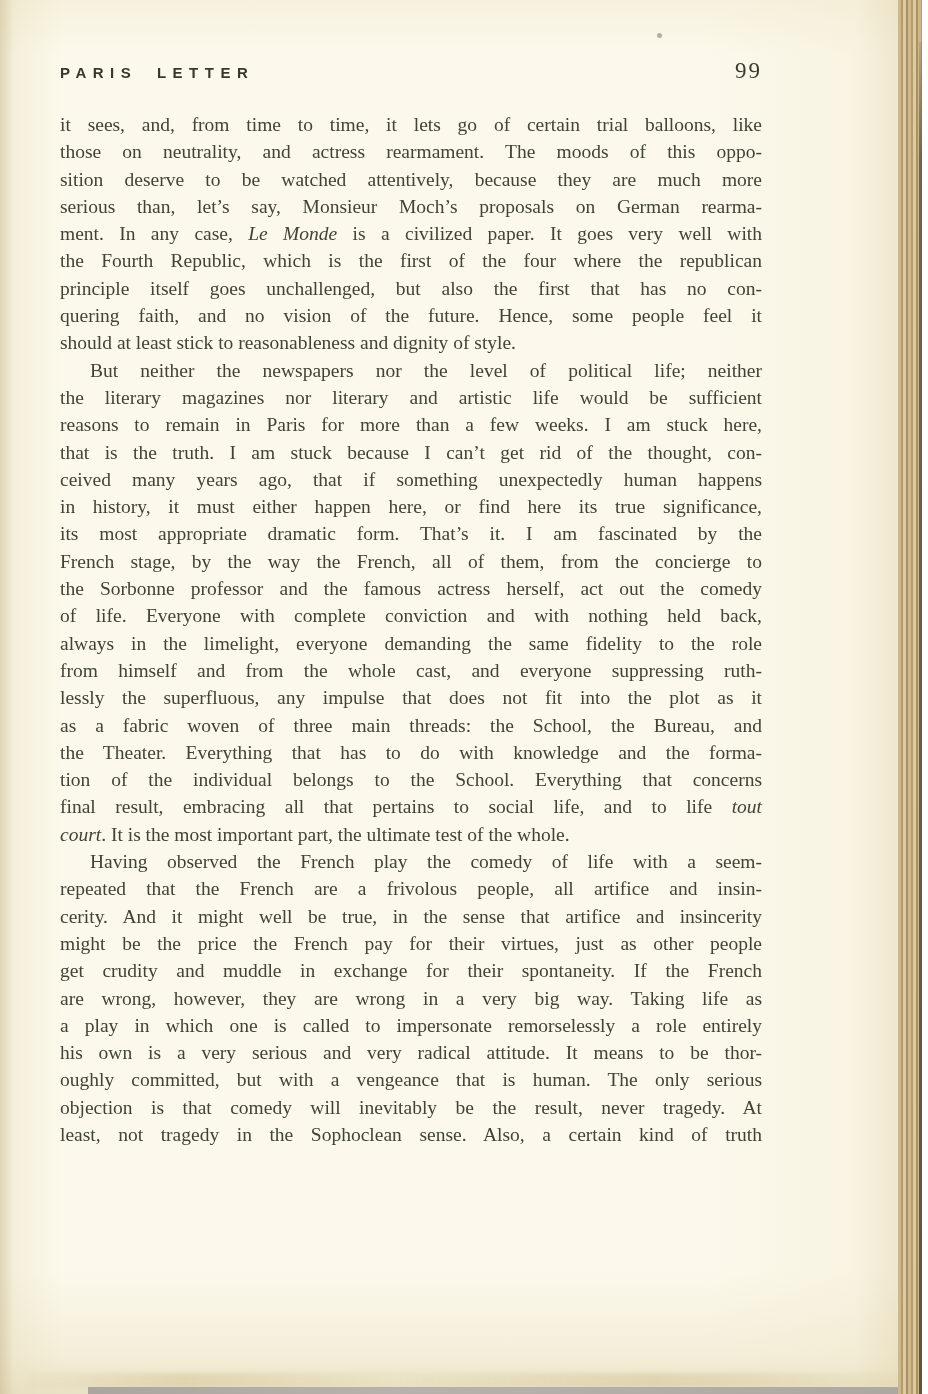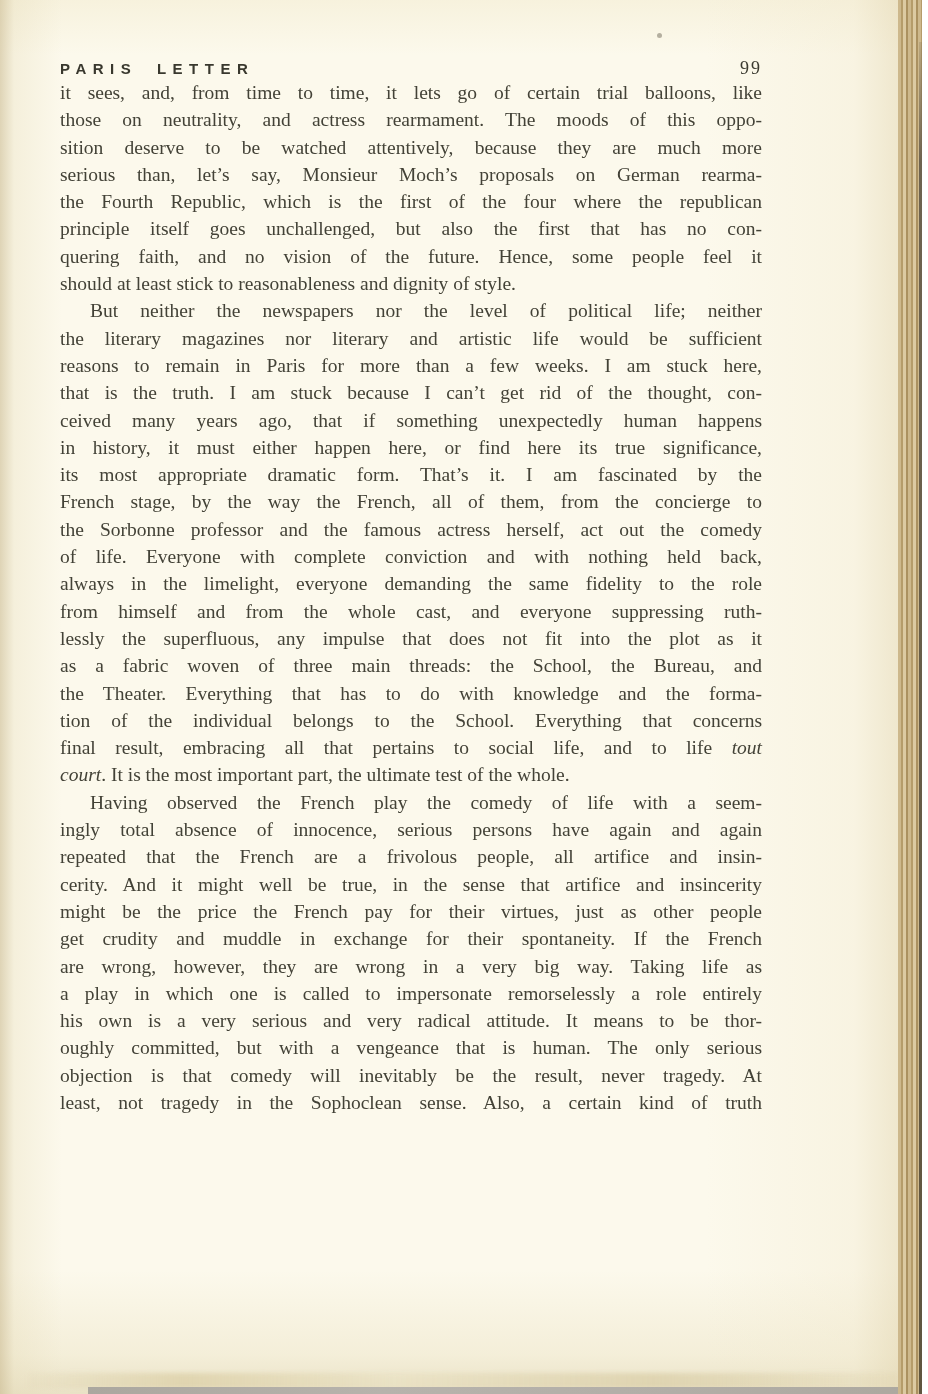--- a/index.html
+++ b/index.html
@@ -75,32 +75,33 @@
     position: absolute; left: 657px; top: 33px; width: 5px; height: 5px;
     border-radius: 50%; background: #8f897a; opacity: 0.65;
   }
   
   .text-block {
     position: absolute; left: 60px; top: 58px; width: 702px;
     color: #3f3e34;
   }
   .page-header {
     display: flex; justify-content: space-between; align-items: baseline;
+    margin-bottom: 27px;
   }
   .header-title {
     font-family: "Liberation Sans", sans-serif;
     font-weight: bold;
     font-size: 15px;
     letter-spacing: 6.5px;
     word-spacing: 9px;
     color: #39382e;
   }
   .page-number {
     font-family: "Liberation Serif", serif;
-    font-size: 18px;
+    font-size: 23px;
     letter-spacing: 2px;
     color: #3b3a30;
   }
   .para {
     font-size: 19.5px;
     line-height: 27.3px;
     color: #434237;
   }
   .para .line {
     text-align: justify;
@@ -127,20 +128,21 @@
     <div class="page-header">
       <span class="header-title">PARIS LETTER</span>
       <span class="page-number">99</span>
     </div>
 
     <div class="para">
         <div class="line"><span>it sees, and, from time to time, it lets go of certain trial balloons, like</span></div>
         <div class="line"><span>those on neutrality, and actress rearmament. The moods of this oppo-</span></div>
         <div class="line"><span>sition deserve to be watched attentively, because they are much more</span></div>
         <div class="line"><span>serious than, let’s say, Monsieur Moch’s proposals on German rearma-</span></div>
+        <div class="line"><span>ment. In any case, </span><i>Le Monde</i><span> is a civilized paper. It goes very well with</span></div>
         <div class="line"><span>the Fourth Republic, which is the first of the four where the republican</span></div>
         <div class="line"><span>principle itself goes unchallenged, but also the first that has no con-</span></div>
         <div class="line"><span>quering faith, and no vision of the future. Hence, some people feel it</span></div>
         <div class="line"><span>should at least stick to reasonableness and dignity of style.</span></div>
       </div>
 
     <div class="para indent">
         <div class="line"><span>But neither the newspapers nor the level of political life; neither</span></div>
         <div class="line"><span>the literary magazines nor literary and artistic life would be sufficient</span></div>
         <div class="line"><span>reasons to remain in Paris for more than a few weeks. I am stuck here,</span></div>
@@ -156,21 +158,20 @@
         <div class="line"><span>lessly the superfluous, any impulse that does not fit into the plot as it</span></div>
         <div class="line"><span>as a fabric woven of three main threads: the School, the Bureau, and</span></div>
         <div class="line"><span>the Theater. Everything that has to do with knowledge and the forma-</span></div>
         <div class="line"><span>tion of the individual belongs to the School. Everything that concerns</span></div>
         <div class="line"><span>final result, embracing all that pertains to social life, and to life </span><i>tout</i></div>
         <div class="line"><i>court</i><span>. It is the most important part, the ultimate test of the whole.</span></div>
       </div>
 
     <div class="para indent justify-last">
         <div class="line"><span>Having observed the French play the comedy of life with a seem-</span></div>
-        <div class="line"><span>ingly total absence of innocence, serious persons have again and again</span></div>
         <div class="line"><span>repeated that the French are a frivolous people, all artifice and insin-</span></div>
         <div class="line"><span>cerity. And it might well be true, in the sense that artifice and insincerity</span></div>
         <div class="line"><span>might be the price the French pay for their virtues, just as other people</span></div>
         <div class="line"><span>get crudity and muddle in exchange for their spontaneity. If the French</span></div>
         <div class="line"><span>are wrong, however, they are wrong in a very big way. Taking life as</span></div>
         <div class="line"><span>a play in which one is called to impersonate remorselessly a role entirely</span></div>
         <div class="line"><span>his own is a very serious and very radical attitude. It means to be thor-</span></div>
         <div class="line"><span>oughly committed, but with a vengeance that is human. The only serious</span></div>
         <div class="line"><span>objection is that comedy will inevitably be the result, never tragedy. At</span></div>
         <div class="line"><span>least, not tragedy in the Sophoclean sense. Also, a certain kind of truth</span></div>

